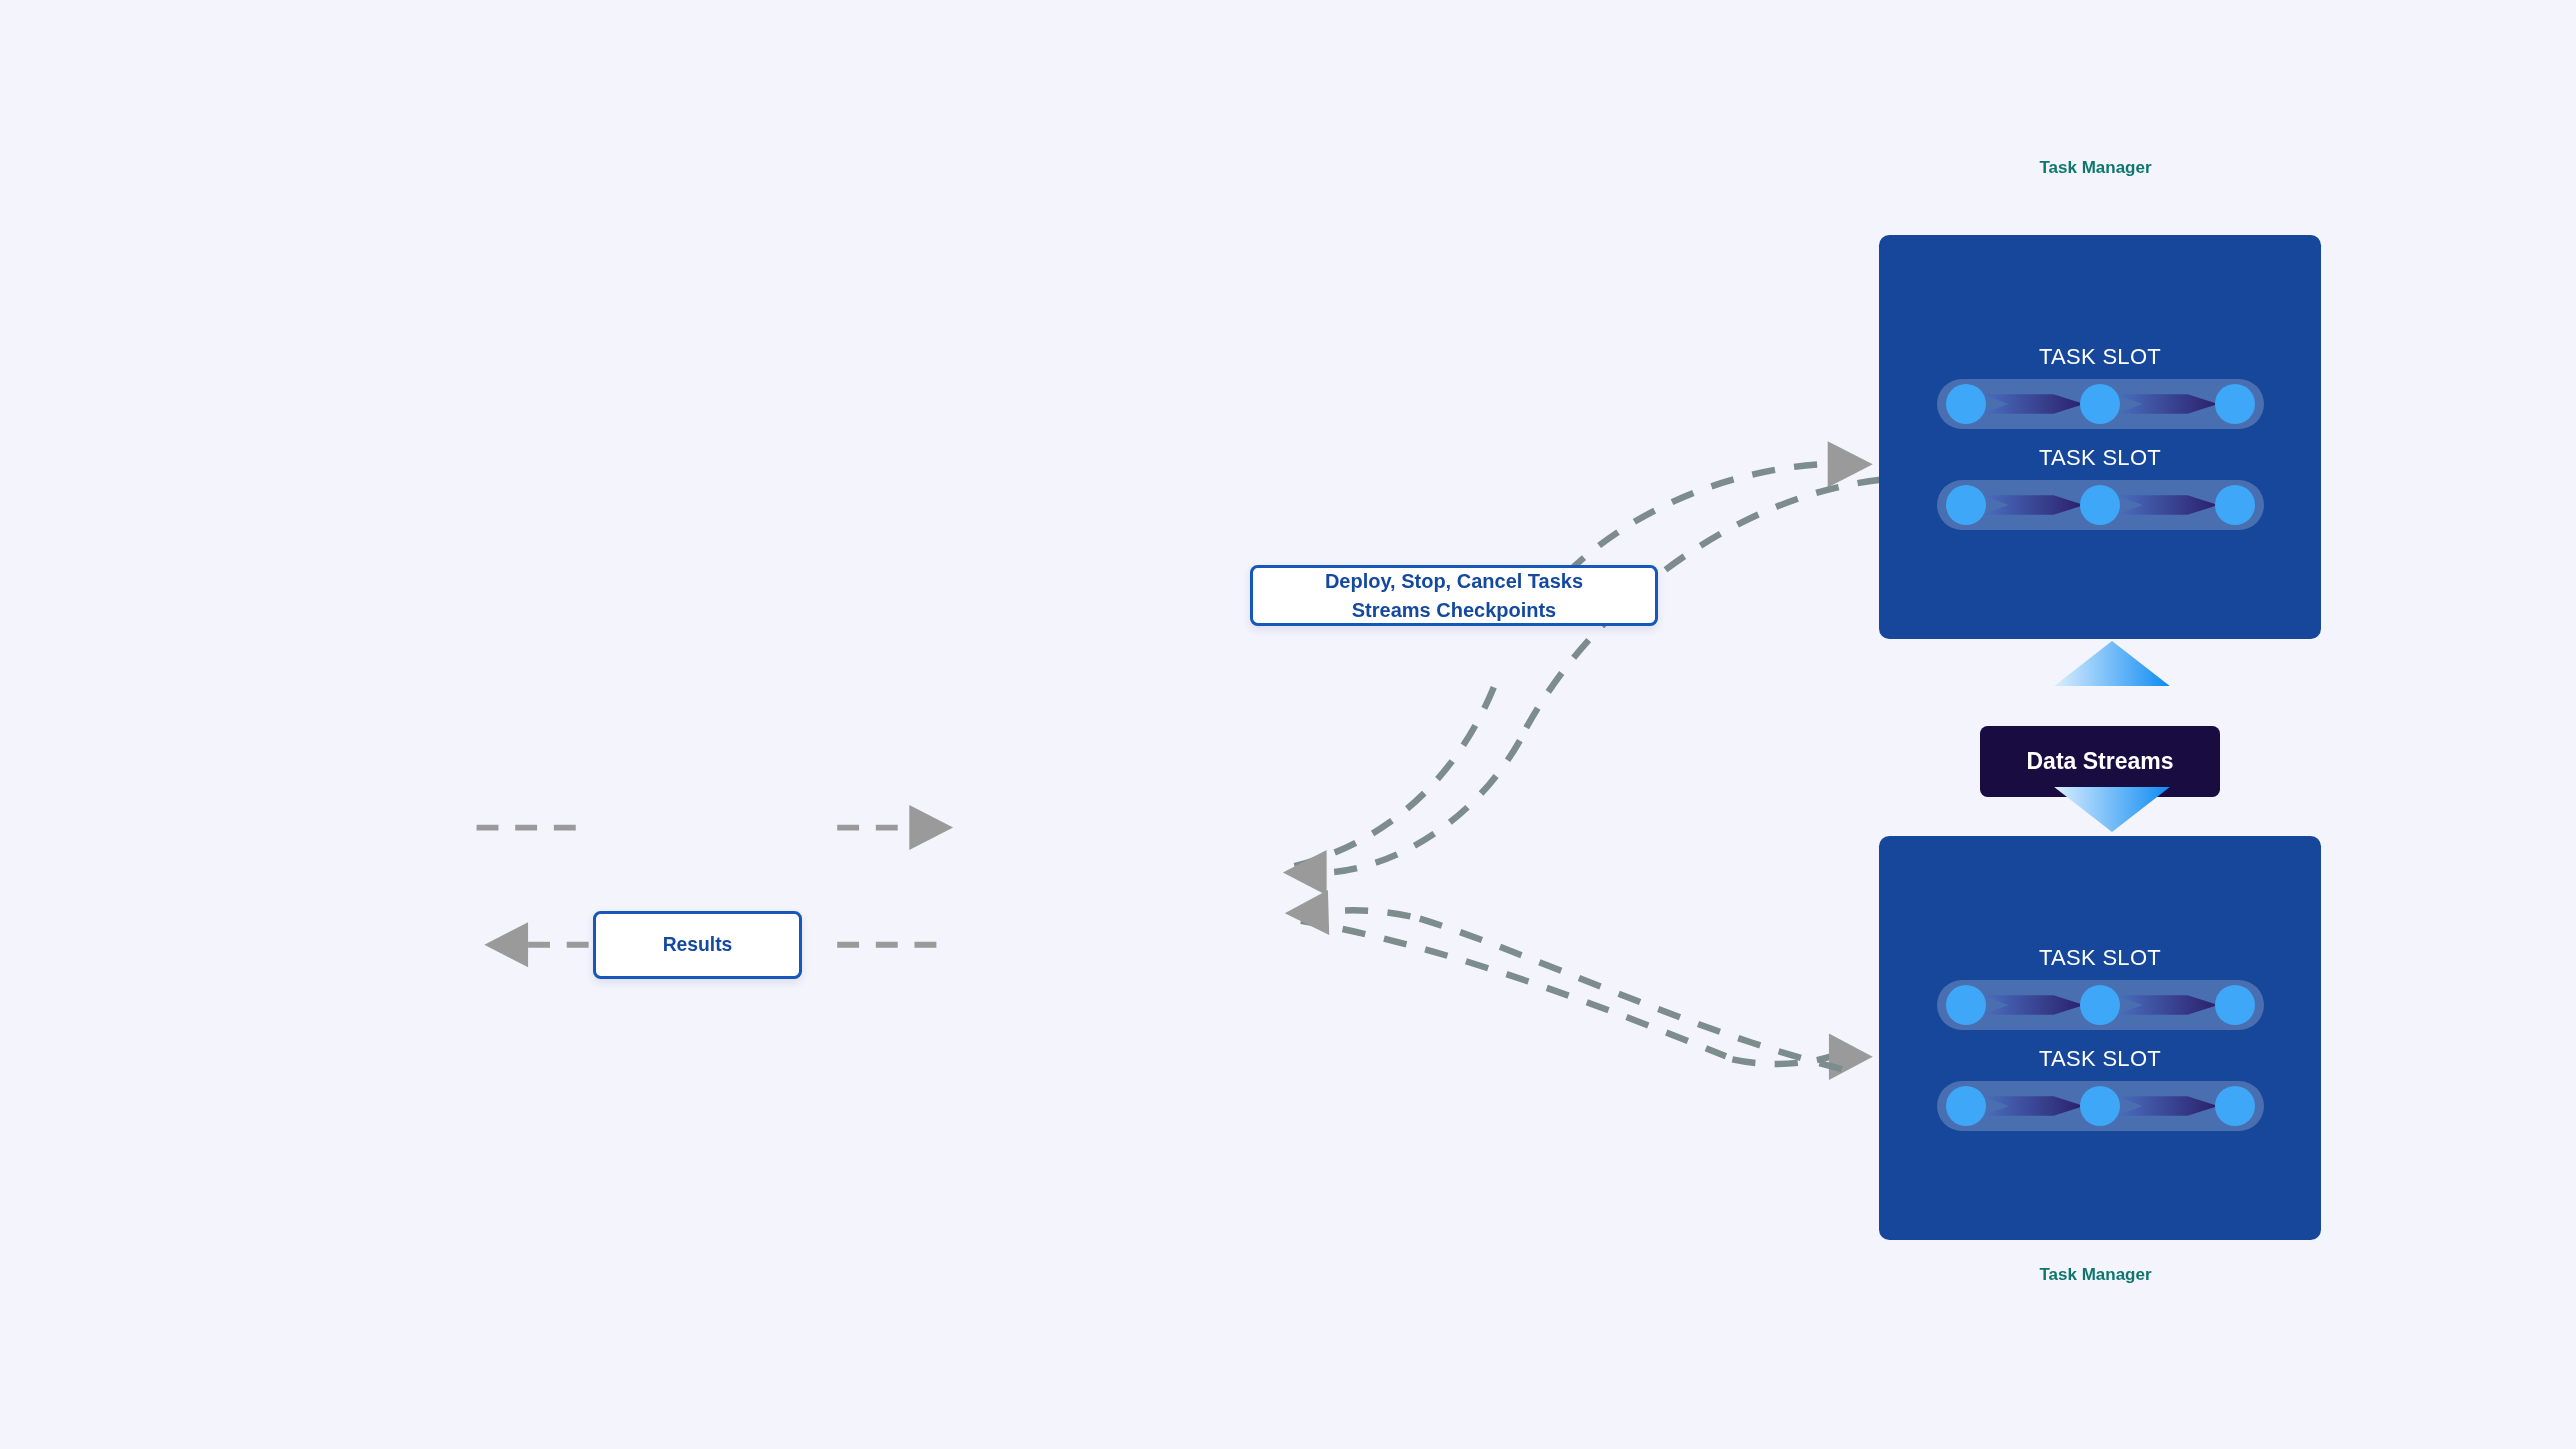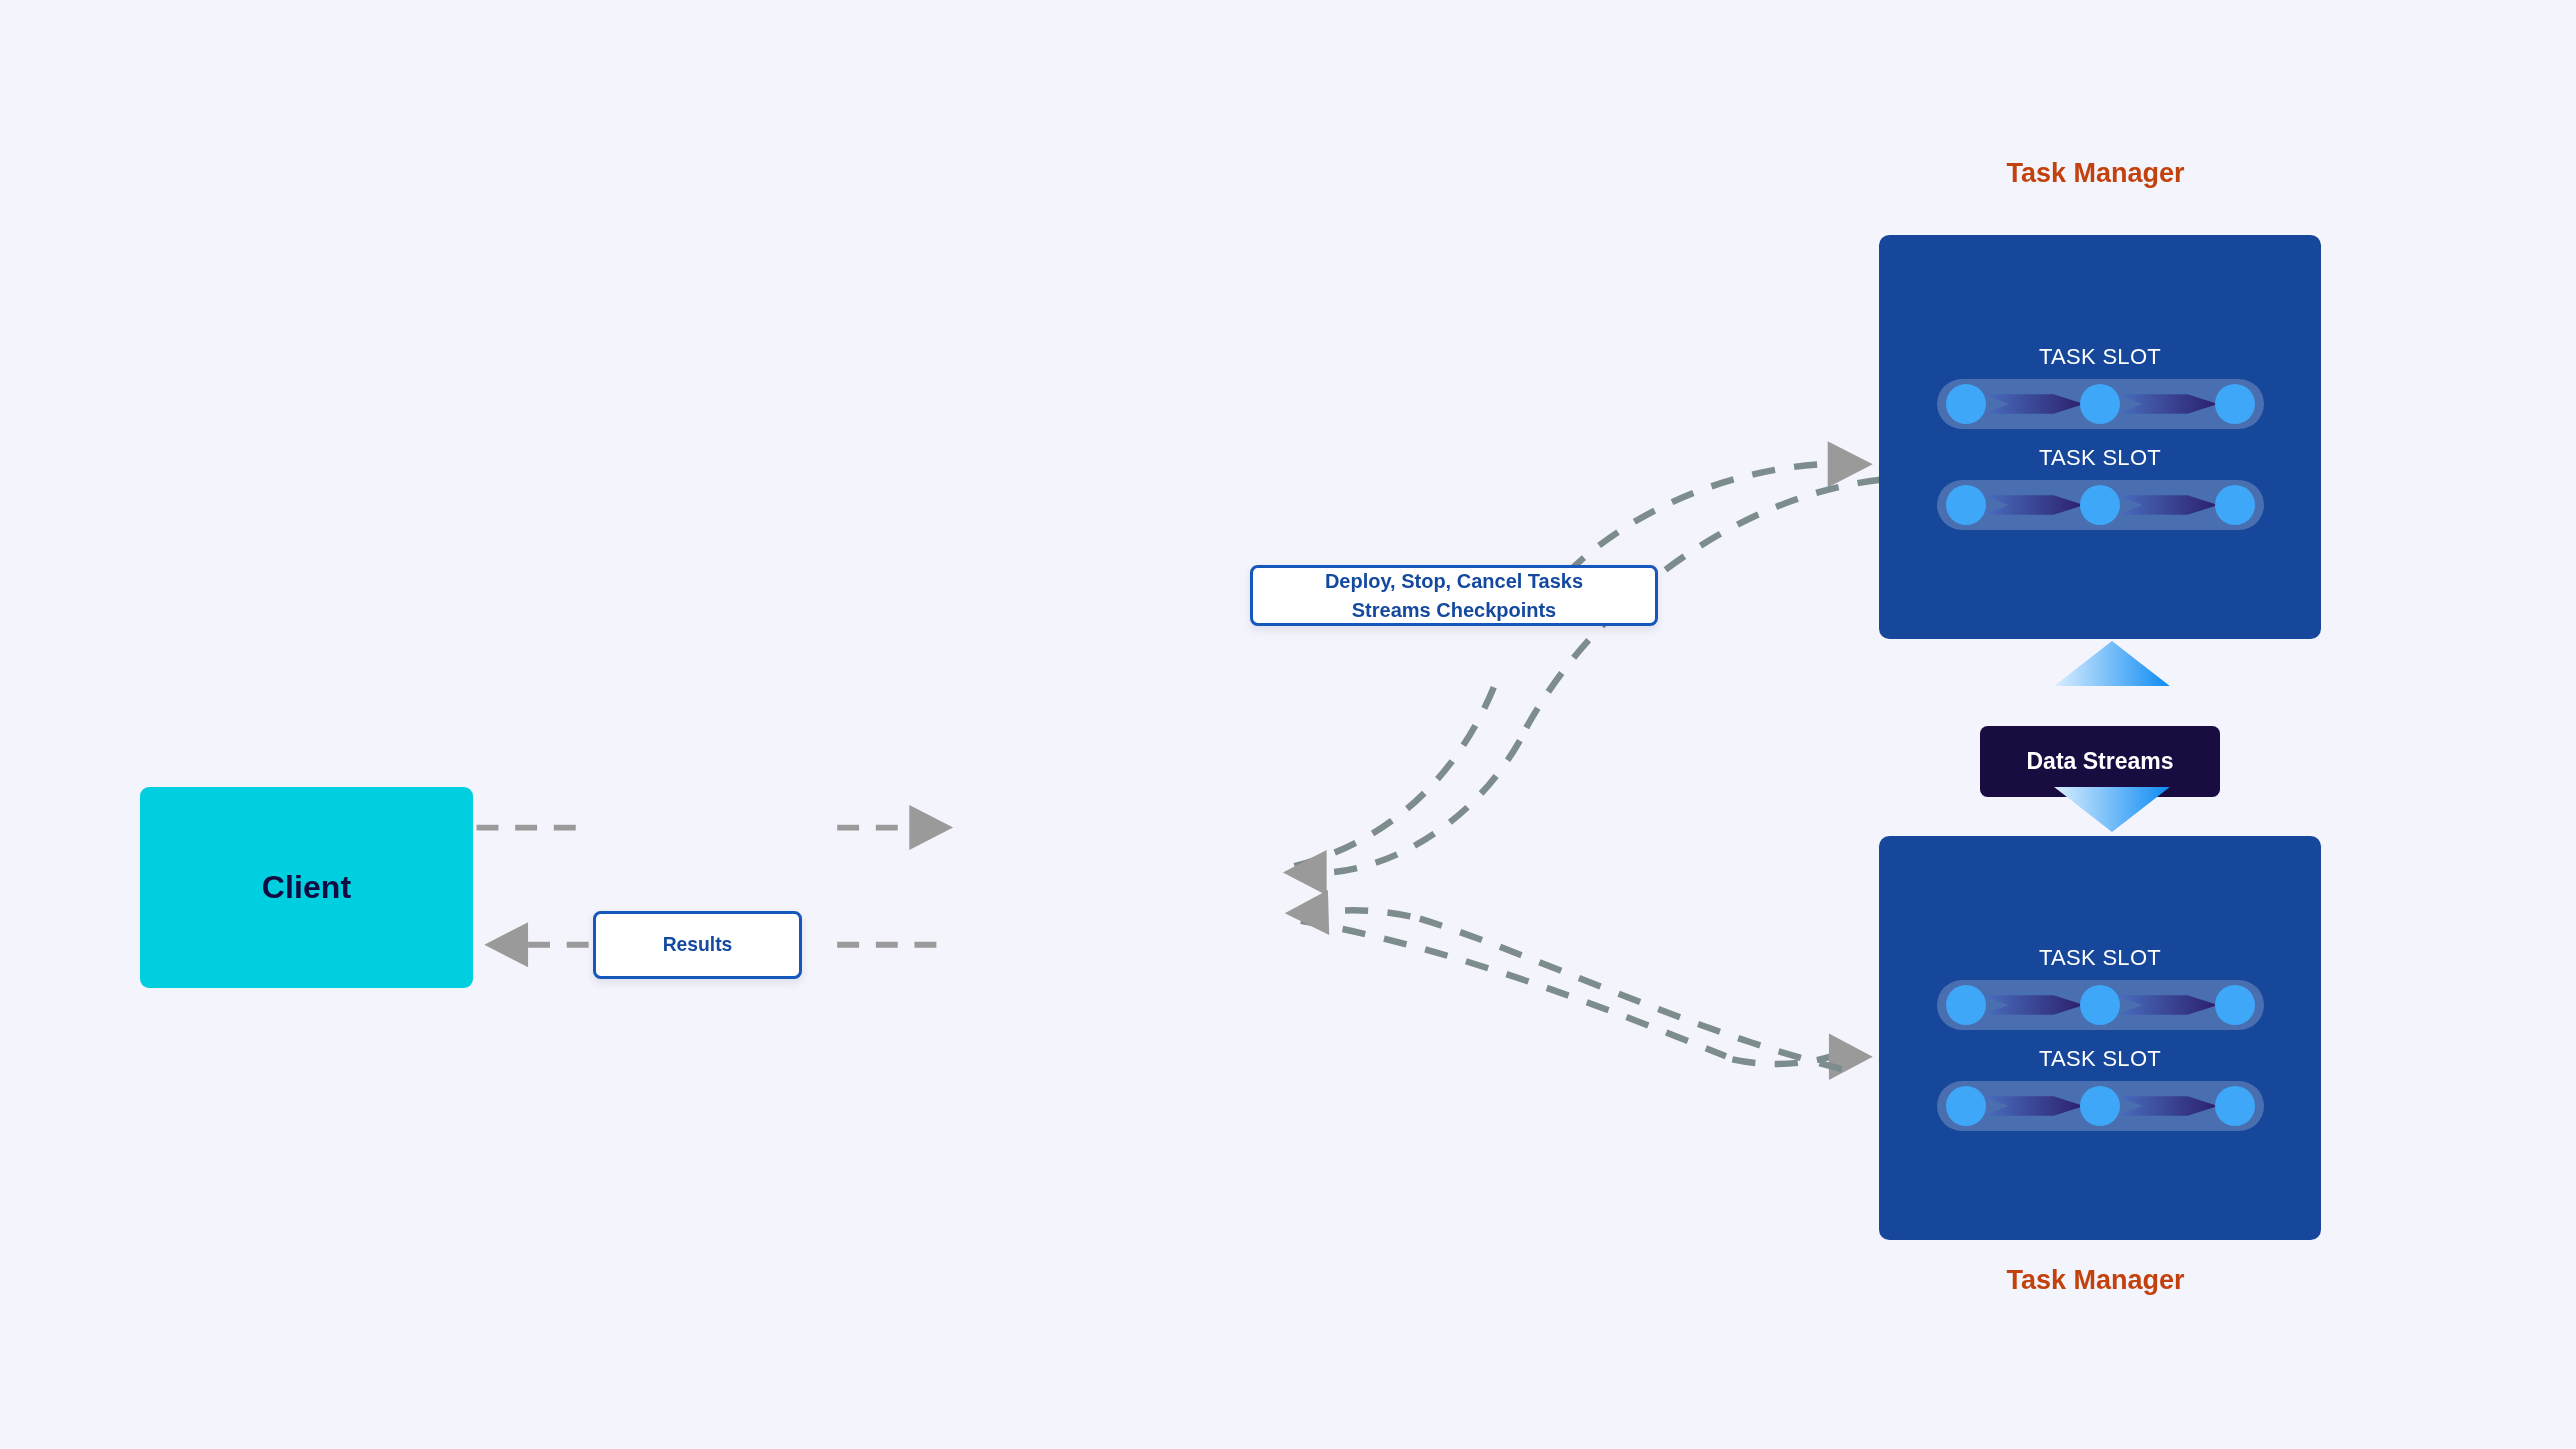--- a/index.html
+++ b/index.html
@@ -69,22 +69,22 @@
     flex-direction: column;
     align-items: center;
     justify-content: center;
     gap: 16px;
     padding: 14px 0;
   }
   .tm-caption {
     position: absolute;
     width: 451px;
     text-align: center;
-    color: #c2410c;
-    font-size: 27px;
+    color: #0f766e;
+    font-size: 17px;
     font-weight: bold;
   }
   .slot-group {
     display: flex;
     flex-direction: column;
     align-items: center;
     gap: 9px;
   }
   .slot-title {
     color: #ffffff;
@@ -193,23 +193,20 @@
       <polygon points="2840,1605 2908,1641 2840,1677" fill="#9a9a9a"></polygon>
     </g>
 
     <g>
       <path d="M 2860,1660 C 2620,1600 2380,1480 2200,1425" fill="none" stroke="#7d8c8c" stroke-width="10" stroke-dasharray="36 30"></path>
       <path d="M 2190,1423 C 2140,1412 2090,1412 2060,1416" fill="none" stroke="#7d8c8c" stroke-width="10" stroke-dasharray="36 30"></path>
       <polygon points="2062,1382 1995,1418 2064,1452" fill="#9a9a9a"></polygon>
     </g>
   </svg>
 
-  <div class="node cyan-box client" style="left:140px; top:787px; width:333px; height:201px;">
-    <span>Client</span>
-  </div>
 
 
   <div class="node chip small" style="left:593px; top:911px; width:209px; height:68px;">
     <span>Results</span>
   </div>
 
 
   <div class="node chip multi" style="left:1250px; top:565px; width:408px; height:61px; flex-direction:column; gap:1.3px;justify-content:space-between;">
     <span>Deploy, Stop, Cancel Tasks</span>
     <span>Streams Checkpoints</span>

